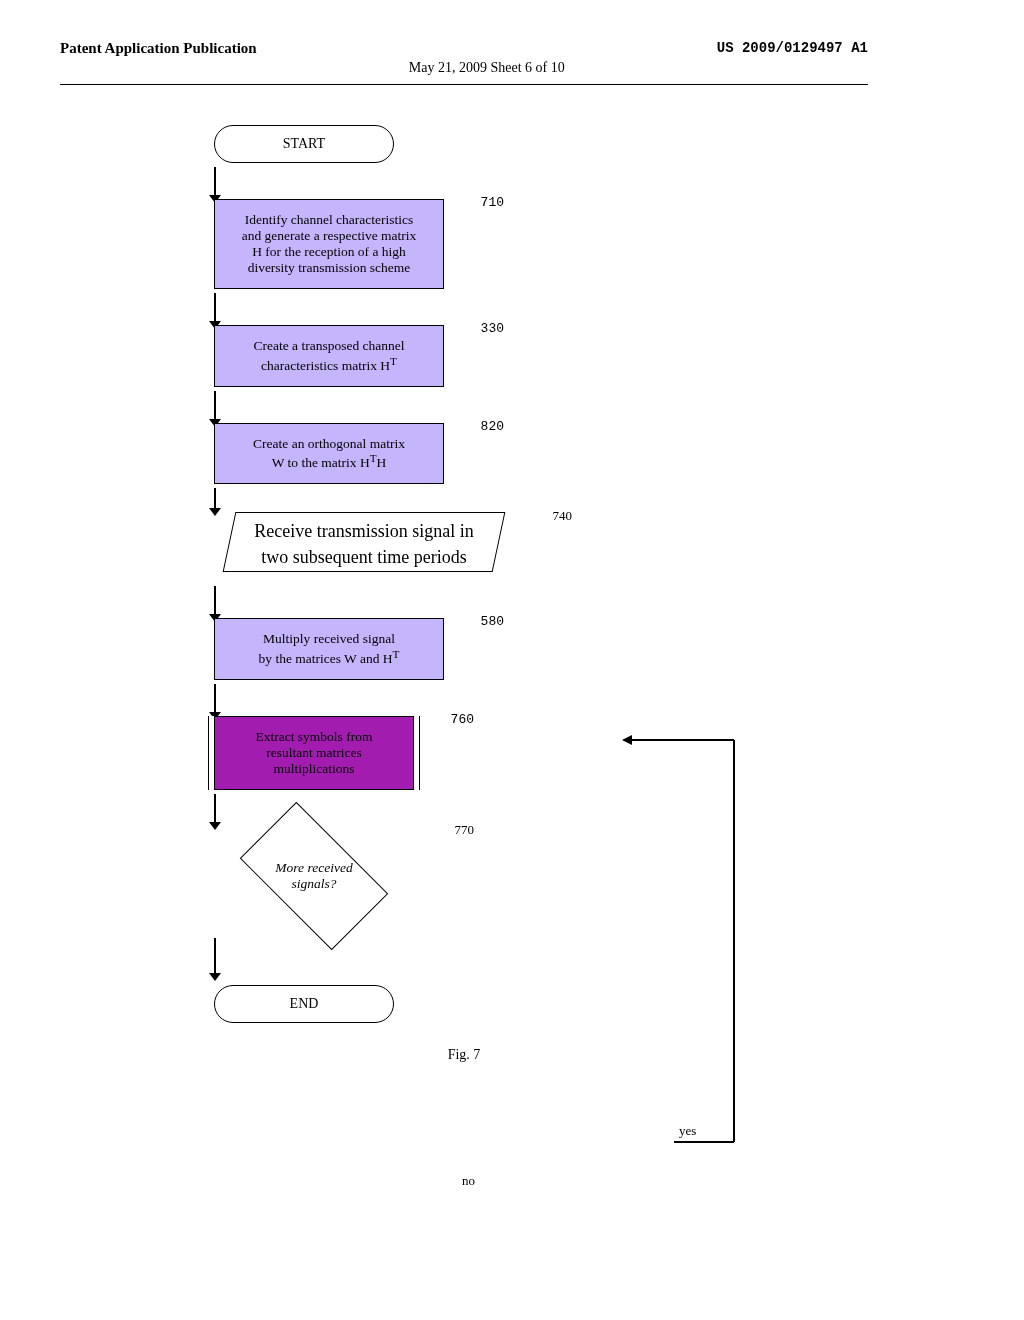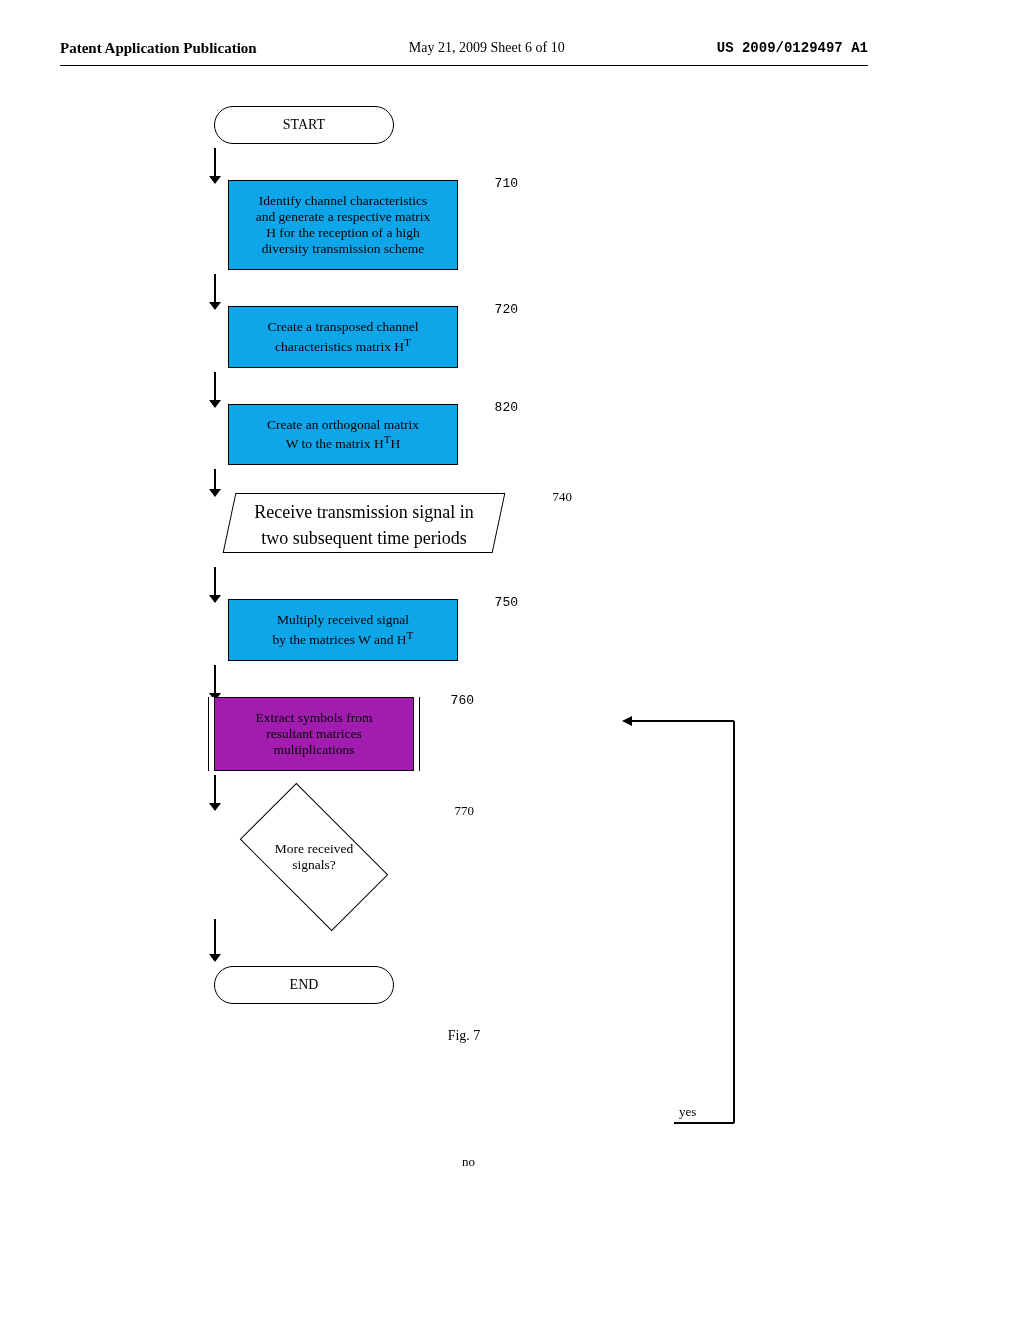--- a/index.html
+++ b/index.html
@@ -30,20 +30,21 @@
     }
 
     .header-left {
       font-weight: bold;
       font-size: 15px;
     }
 
     .header-center {
       font-size: 14px;
       text-align: center;
+      margin-top: 20px;
     }
 
     .header-right {
       font-size: 14px;
       font-weight: bold;
       font-family: Liberation Mono, monospace;
     }
 
     .diagram-container {
       display: flex;
@@ -69,24 +70,23 @@
       font-size: 14px;
       background: #fff;
       min-width: 180px;
     }
 
     .rect {
       border: 1.5px solid #000;
       padding: 12px 4px;
       text-align: center;
       font-size: 13.5px;
-      background: #0ea5e9;
+      background: #c4b5fd;
       min-width: 230px;
       max-width: 260px;
-      margin-left: 14px;
     }
 
     
     .fig-caption {
       text-align: center;
       font-size: 14px;
       margin-top: 20px;
     }
 
     
@@ -172,21 +172,21 @@
         <div class="flow-item" style="position:relative;">
           <span class="step-label">710</span>
           <div class="rect">
             <span>Identify channel characteristics<br>and generate a respective matrix<br>H for the reception of a high<br>diversity transmission scheme</span>
           </div>
         </div>
 
         <div class="connector-arrow"></div>
 
         <div class="flow-item" style="position:relative;">
-          <span class="step-label">720</span>
+          <span class="step-label">330</span>
           <div class="rect">
             <span>Create a transposed channel<br>characteristics matrix H<sup>T</sup></span>
           </div>
         </div>
 
         <div class="connector-arrow"></div>
 
         <div class="flow-item" style="position:relative;">
           <span class="step-label">820</span>
           <div class="rect">
@@ -202,21 +202,21 @@
             <div style="width:270px;height:60px;border:1.5px solid #000;transform:skewX(-12deg);position:absolute;left:10px;top:0;background:#fff;"></div>
             <div style="position:absolute;top:0;left:0;right:0;bottom:0;display:flex;align-items:center;justify-content:center;text-align:center;font-size:18px;line-height:1.4;z-index:2;">
               Receive transmission signal in<br>two subsequent time periods
             </div>
           </div>
         </div>
 
         <div class="connector-arrow"></div>
 
         <div class="flow-item" style="position:relative;">
-          <span class="step-label">750</span>
+          <span class="step-label">580</span>
           <div class="rect">
             <span>Multiply received signal<br>by the matrices W and H<sup>T</sup></span>
           </div>
         </div>
 
         <div class="connector-arrow"></div>
 
         <div class="flow-item" style="position:relative;">
           <span class="step-label">760</span>
           <div style="position:relative;display:inline-block;">
@@ -225,21 +225,21 @@
               <span>Extract symbols from<br>resultant matrices<br>multiplications</span>
             </div>
           </div>
         </div>
 
         <div class="connector-arrow"></div>
 
         <div class="flow-item" style="position:relative;width:200px;height:100px;">
           <span style="position:absolute;right:-60px;top:-4px;font-size:13px;">770</span>
           <div style="width:130px;height:80px;border:1.5px solid #000;transform:rotate(45deg);position:absolute;left:35px;top:10px;background:#fff;"></div>
-          <div style="position:absolute;top:0;left:0;right:0;bottom:0;display:flex;align-items:center;justify-content:center;text-align:center;font-size:13.5px;z-index:2;">
+          <div style="position:absolute;top:0;left:0;right:0;bottom:0;display:flex;align-items:center;justify-content:center;text-align:center;font-size:13.5px;z-index:2;font-style:italic;">
             More received<br>signals?
           </div>
         </div>
 
         <div style="width:2px;height:35px;background:#000;position:relative;margin-top:8px;">
           <div style="width:0;height:0;border-left:6px solid transparent;border-right:6px solid transparent;border-top:8px solid #000;position:absolute;bottom:-8px;left:-5px;"></div>
         </div>
 
         <div class="flow-item" style="margin-top:8px;">
           <div class="rounded-rect">

